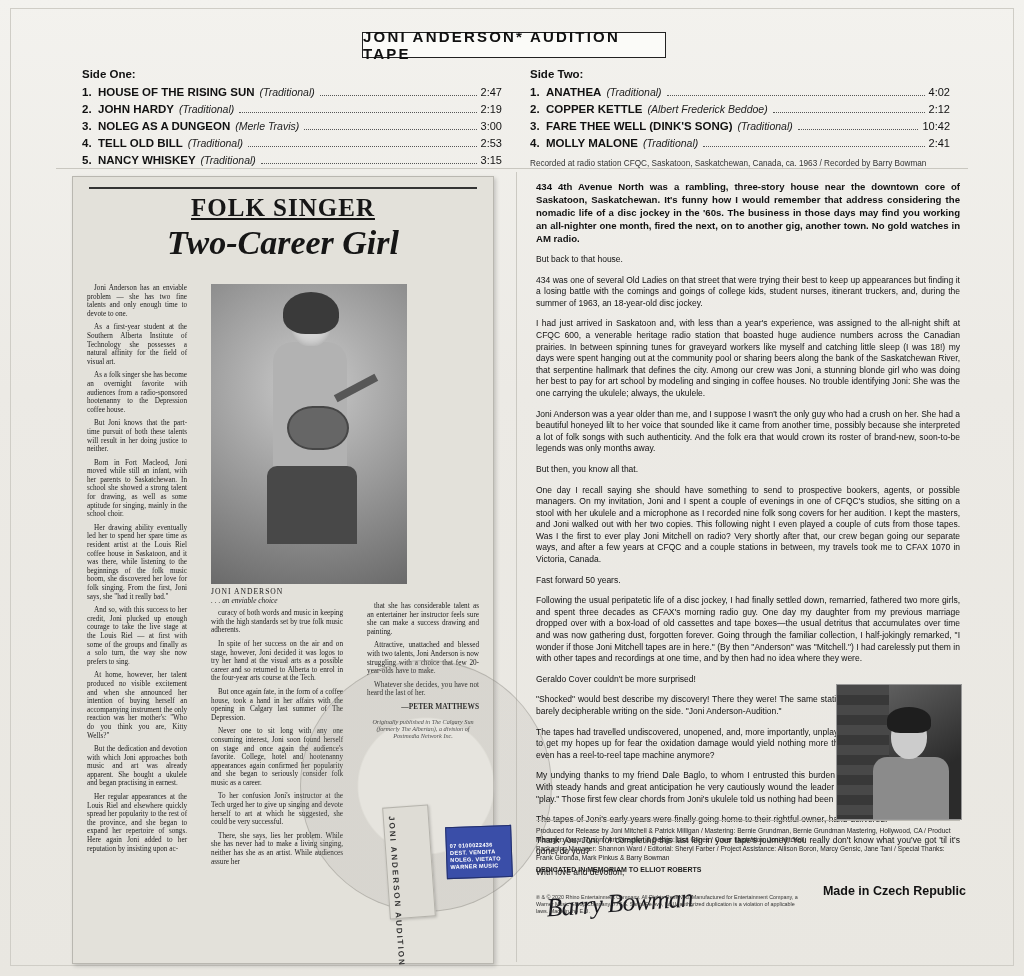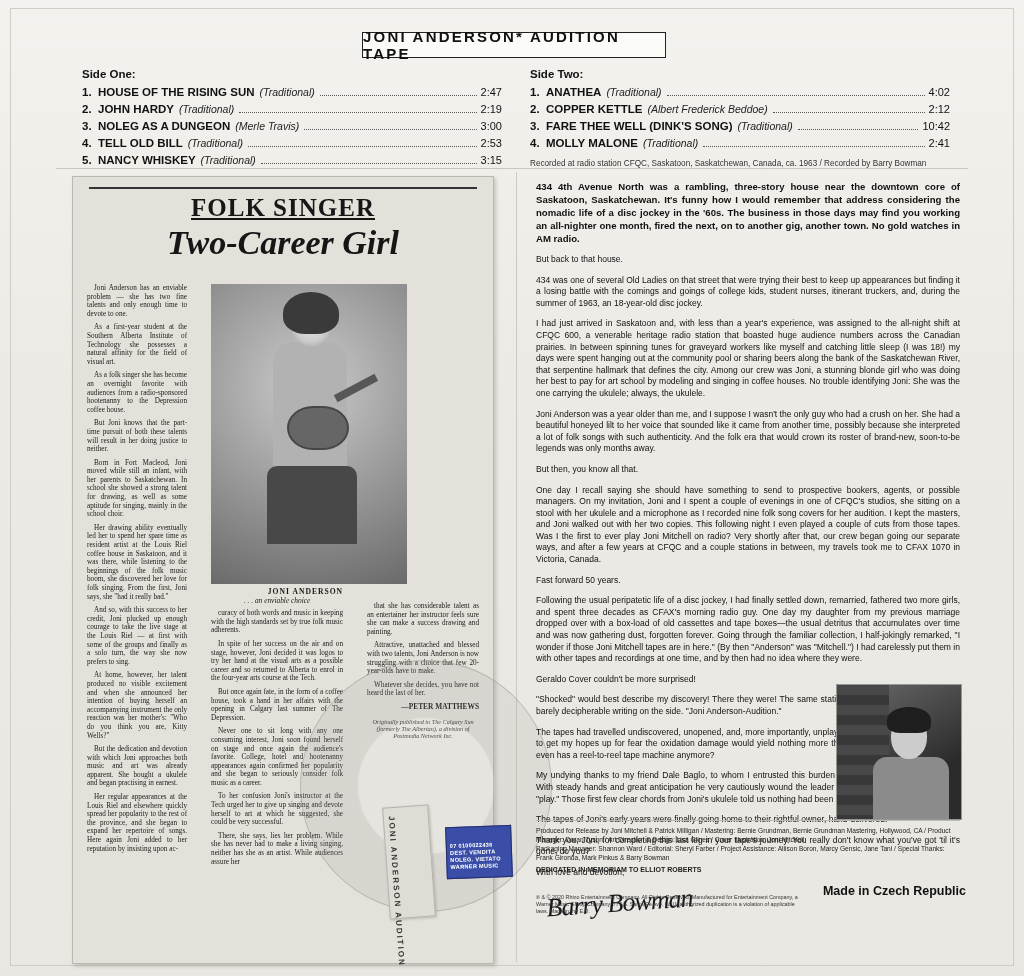--- a/index.html
+++ b/index.html
@@ -124,24 +124,24 @@
     position:absolute;left:24px;top:108px;width:58px;height:40px;border-radius:50%/60%;
     background:#6b655c;border:2px solid #4a453e;
   }
   .photo .neck{
     position:absolute;left:70px;top:86px;width:46px;height:8px;background:#5c574f;transform:rotate(-28deg);
   }
   .photo .legs{
     position:absolute;left:4px;top:168px;width:90px;height:78px;background:#4c4840;border-radius:10px 10px 0 0;
   }
   .photo-cap{
-    text-align:right;font-family:"Liberation Serif",serif;font-size:7.6px;font-weight:bold;letter-spacing:1px;
+    text-align:left;font-family:"Liberation Serif",serif;font-size:7.6px;font-weight:normal;letter-spacing:1px;
   }
   .photo-cap2{
-    text-align:center;font-family:"Liberation Serif",serif;font-size:7.4px;font-style:italic;margin-bottom:4px;
+    text-align:left;font-family:"Liberation Serif",serif;font-size:7.4px;font-style:italic;margin-bottom:4px;
   }
   .byline{
     text-align:right;font-family:"Liberation Serif",serif;font-size:7.4px;font-weight:bold;margin-top:4px;
   }
   .clip-src{
     font-family:"Liberation Serif",serif;font-size:6.2px;font-style:italic;
     text-align:center;color:#333;margin-top:6px;line-height:7.4px;
   }
   
   .essay{

